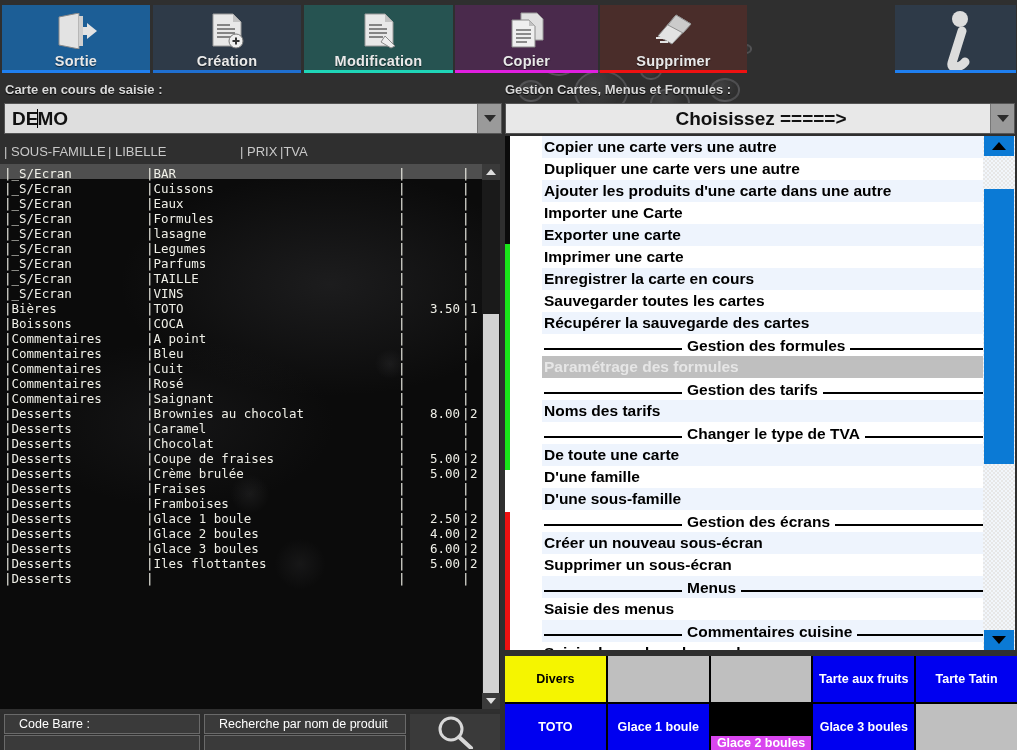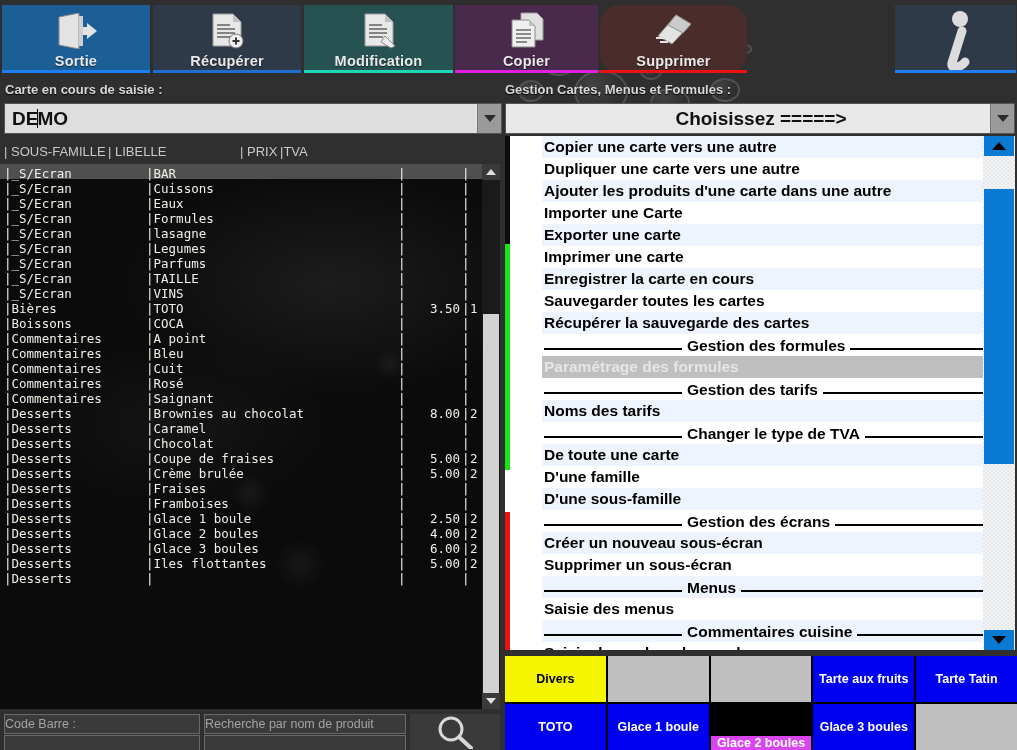--- a/index.html
+++ b/index.html
@@ -42,21 +42,21 @@
     margin-top: 2px;
   }
   .tbtn .ul { position: absolute; left: 0; bottom: 0; width: 100%; height: 3px; }
   .tbtn .ico { height: 40px; display: flex; align-items: center; justify-content: center; }
   .tbtn svg { display: block; }
 
   #btn-sortie      { left: 2px;   width: 148px; background: #1c5e96; }
   #btn-creation    { left: 153px; width: 148px; background: #2e3a48; }
   #btn-modification{ left: 304px; width: 149px; background: #265351; }
   #btn-copier      { left: 455px; width: 143px; background: #4a2a4c; }
-  #btn-supprimer   { left: 600px; width: 147px; background: #4a2d2a; border-radius: 20px; }
+  #btn-supprimer   { left: 600px; width: 147px; background: #4a2d2a; }
   #btn-info        { left: 895px; width: 121px; background: #2e3a48; }
 
   
   .caption {
     position: absolute; font-size: 13px; font-weight: bold; color: #d8d8d8;
     text-shadow: 0 1px 1px #000;
   }
   #cap-left  { left: 5px;   top: 82px; }
   #cap-right { left: 505px; top: 82px; }
 
@@ -150,22 +150,22 @@
   .tri-dn-s { width: 0; height: 0; border-left: 5px solid transparent;
               border-right: 5px solid transparent; border-top: 6px solid #e0e0e0; }
 
   
   #search-strip {
     position: absolute; left: 0; top: 712px; width: 500px; height: 38px;
     background: #2e2e2e;
   }
   .sfield { position: absolute; top: 2px; }
   .sfield .slabel {
-    font-size: 12.5px; color: #a3a3a3; background: #3a3a3a;
-    border: 1px solid #6a6a6a; height: 20px; line-height: 19px; padding-left: 0;
+    font-size: 12.5px; color: #ffffff; background: #3a3a3a;
+    border: 1px solid #6a6a6a; height: 20px; line-height: 19px; padding-left: 14px;
   }
   .sfield .sinput {
     background: #3a3a3a; border: 1px solid #6a6a6a; height: 18px; margin-top: 1px;
   }
   #sf-barcode { left: 4px; width: 196px; }
   #sf-barcode .slabel, #sf-barcode .sinput { width: 196px; }
   #sf-name { left: 204px; width: 202px; }
   #sf-name .slabel, #sf-name .sinput { width: 202px; }
   #search-icon-box {
     position: absolute; left: 410px; top: 2px; width: 90px; height: 36px;
@@ -270,21 +270,21 @@
           <g stroke="#6a6a6a" stroke-width="1.6">
             <line x1="10" y1="13" x2="23" y2="13"></line>
               <line x1="10" y1="17" x2="28" y2="17"></line>
             <line x1="10" y1="21" x2="28" y2="21"></line>
               <line x1="10" y1="25" x2="24" y2="25"></line>
           </g>
           <circle cx="29" cy="29" r="7" fill="#efefef" stroke="#7a7a7a"></circle>
           <path d="M29 25.5v7M25.5 29h7" stroke="#333" stroke-width="2"></path>
         </svg>
       </span>
-      <span class="lbl">Récupérer</span>
+      <span class="lbl">Création</span>
       <span class="ul" style="background:#1f6fd0"></span>
     </div>
 
     <div class="tbtn" id="btn-modification">
       <span class="ico">
         <svg width="40" height="38" viewBox="0 0 40 38">
           <polygon points="6,2 26,2 34,10 34,34 6,34" fill="#e8e8e8" stroke="#9a9a9a"></polygon>
           <polygon points="26,2 26,10 34,10" fill="#c2c2c2"></polygon>
           <g stroke="#6a6a6a" stroke-width="1.6">
             <line x1="10" y1="13" x2="23" y2="13"></line>

